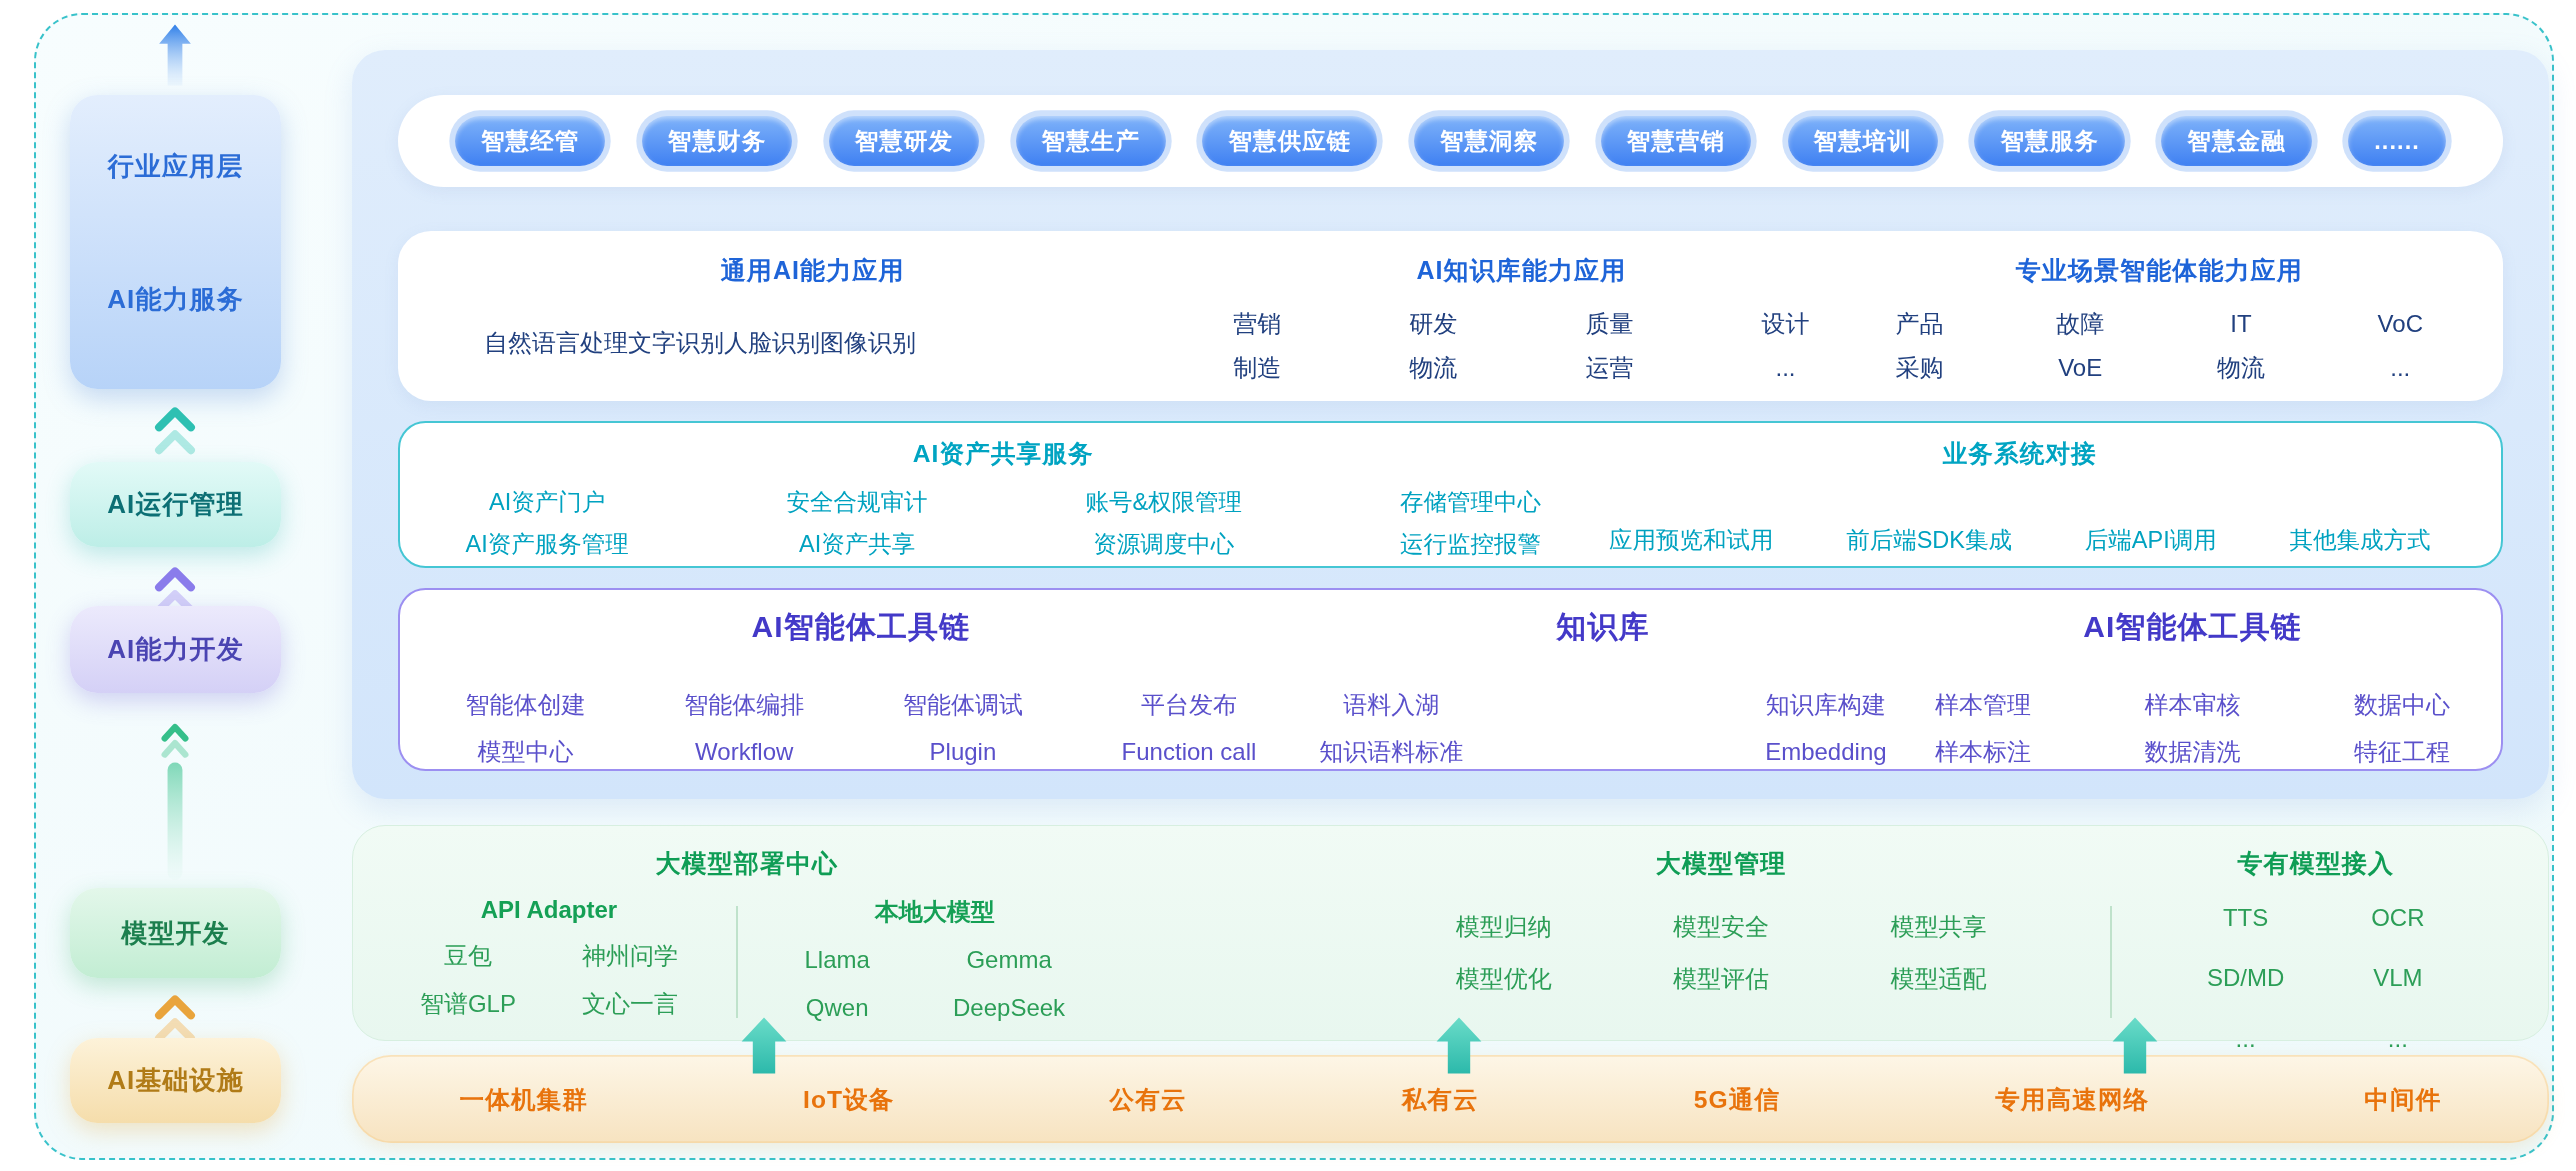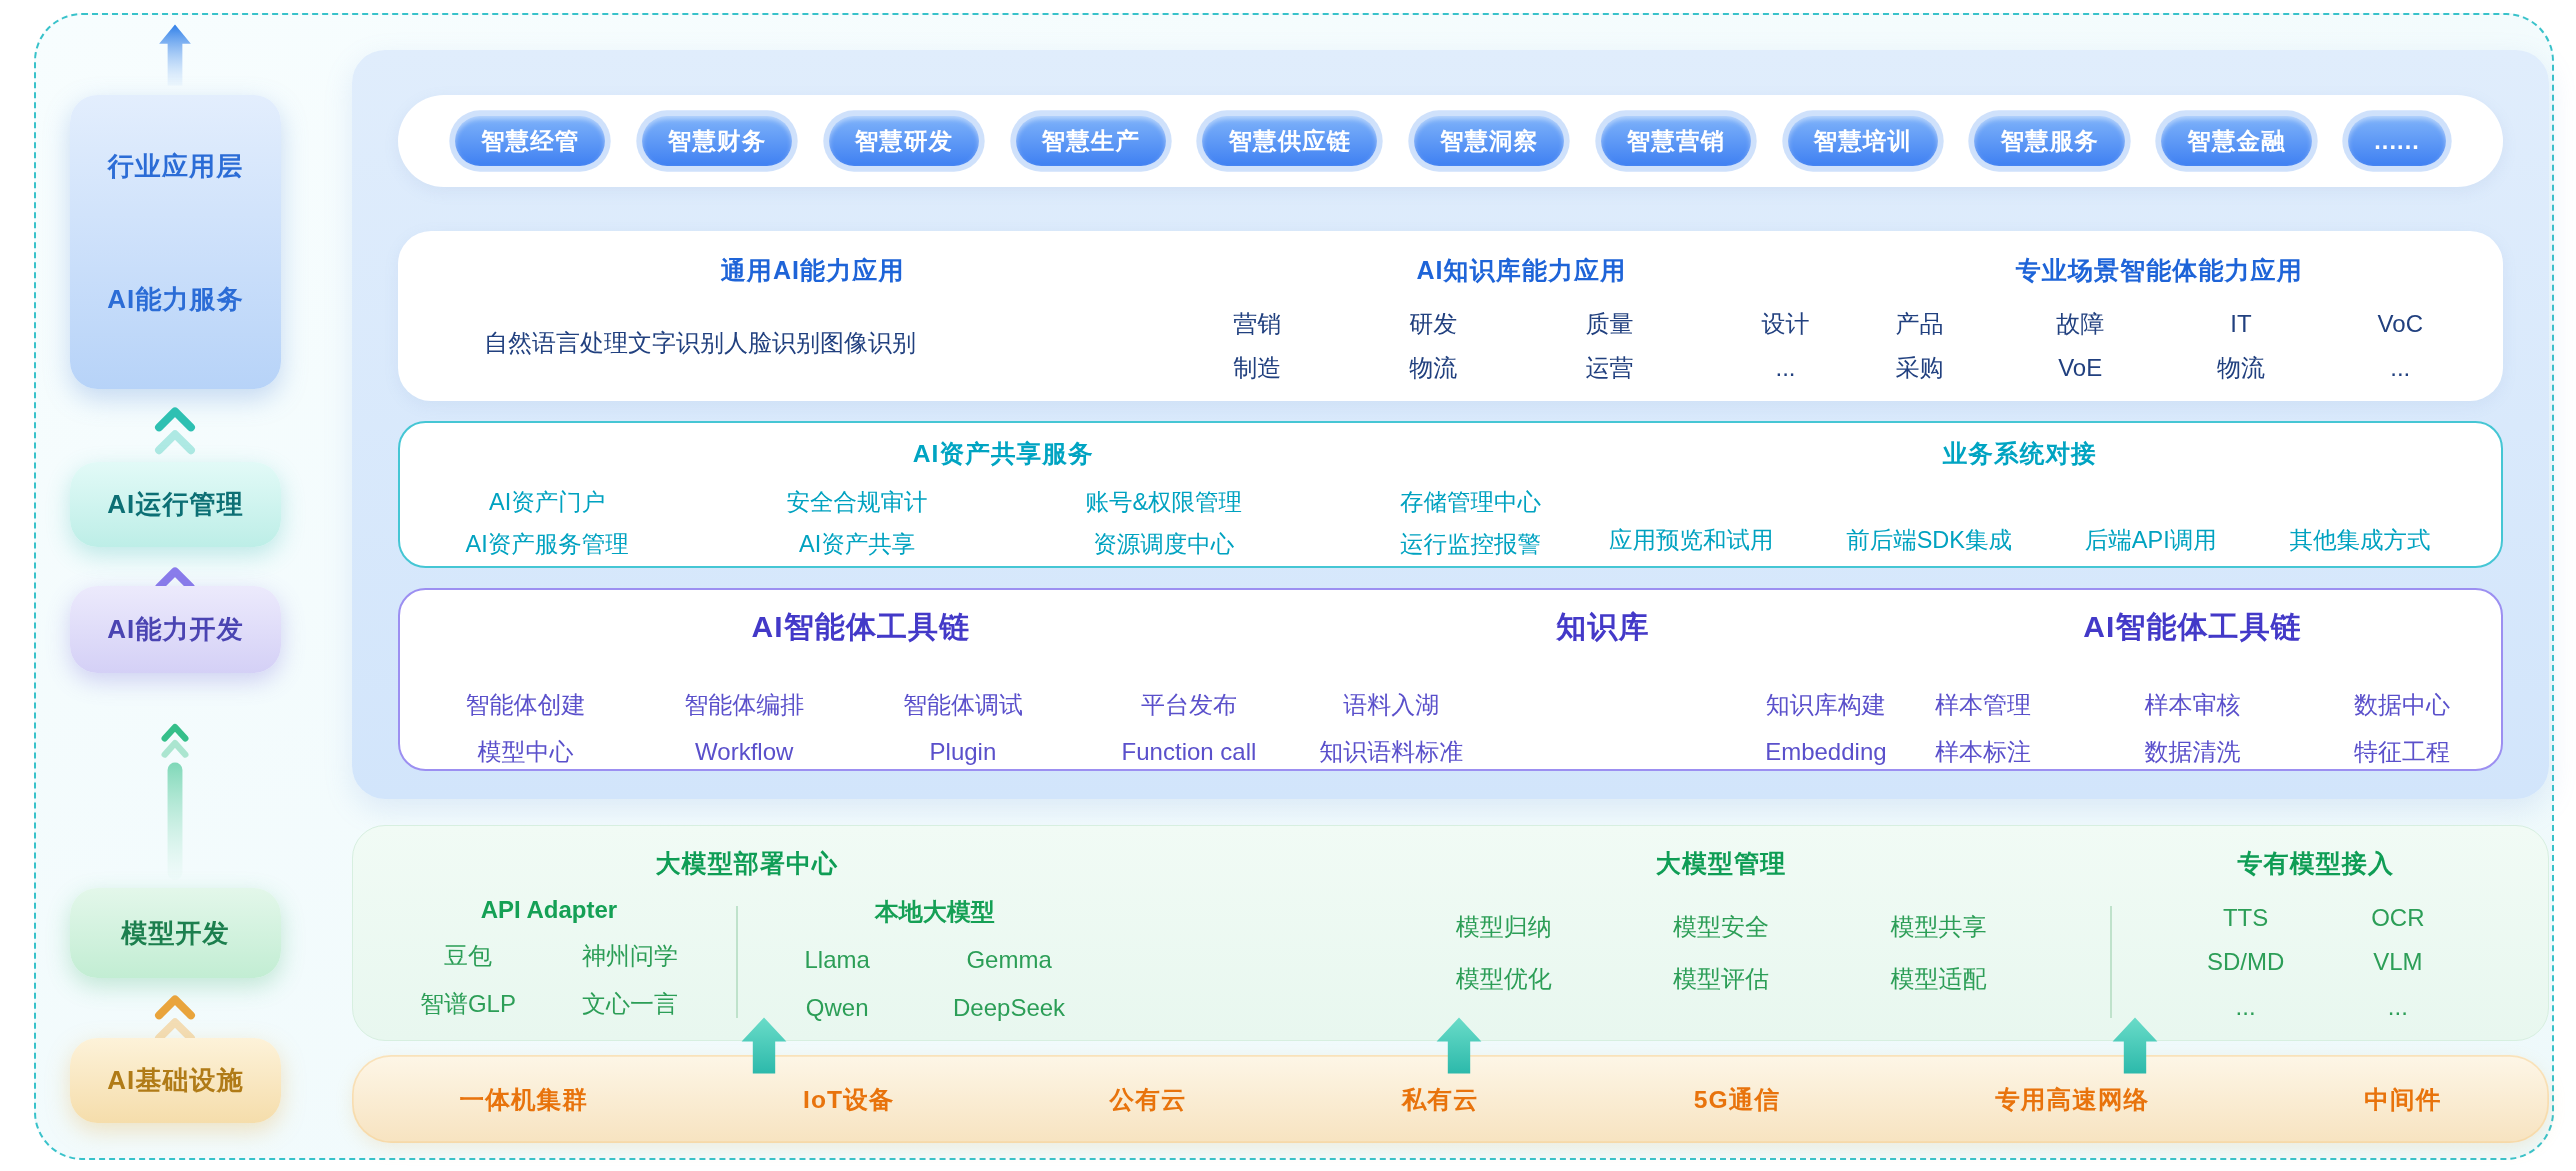--- a/index.html
+++ b/index.html
@@ -28,21 +28,21 @@
     top:95px; height:294px; justify-content:space-between; padding:54px 0 72px;
     background:linear-gradient(180deg,#e3eefd 0%,#b7d3f8 100%);
     color:#2b6cd6; box-shadow:0 9.2px 26px rgba(110,155,220,.35);
   }
   .layer-run {
     top:462px; height:85px;
     background:linear-gradient(180deg,#e2faf7 0%,#bdeee7 100%);
     color:#0c6f74; box-shadow:0 8px 23px rgba(60,190,180,.30);
   }
   .layer-dev {
-    top:586px; height:87px;
+    top:606px; height:87px;
     background:linear-gradient(180deg,#eceafc 0%,#d4d0f6 100%);
     color:#4a44b2; box-shadow:0 8px 23px rgba(120,110,220,.30);
   }
   .layer-model {
     top:888px; height:90px;
     background:linear-gradient(180deg,#e3f7ea 0%,#c2edd3 100%);
     color:#1c7f4e; box-shadow:0 8px 23px rgba(60,180,110,.28);
   }
   .layer-infra {
     top:1038px; height:85px;
@@ -131,21 +131,21 @@
   .deploy-row { display:flex; margin-top:16px; }
   .deploy-sub { display:flex; flex-direction:column; }
   .deploy-a { width:45%; }
   .deploy-b { width:55%; padding-left:52px; }
   .sub-title { font-size:24px; font-weight:700; color:#15a055; text-align:center; }
   .sub-grid { display:flex; justify-content:space-around; margin-top:18.3px; }
   .sub-col { display:flex; flex-direction:column; align-items:center; gap:20.6px; font-size:24px; color:#2c9e57; line-height:27.5px; }
   .mgmt-grid { display:flex; justify-content:space-between; margin-top:33px; padding:0 17px; }
   .mgmt-duo { display:flex; flex-direction:column; align-items:center; gap:25px; font-size:24px; color:#2c9e57; line-height:27.5px; }
   .ded-grid { display:flex; justify-content:space-around; margin-top:24px; padding:0 46px; }
-  .ded-col { display:flex; flex-direction:column; align-items:center; gap:17px; font-size:24px; color:#2c9e57; line-height:27.5px; }
+  .ded-col { display:flex; flex-direction:column; align-items:center; gap:33px; font-size:24px; color:#2c9e57; line-height:27.5px; }
   .v-divider { position:absolute; width:1.7px; background:#bfe2cb; top:80px; height:112px; }
   .vd-1 { left:383px; }
   .vd-2 { left:1757px; }
 
   
   .infra-bar {
     position:absolute; left:352px; top:1055px; width:2197px; height:88px;
     border-radius:39px;
     background:linear-gradient(180deg,#fdf6e7 0%,#f7e3c0 100%);
     display:flex; align-items:center; justify-content:space-around;

